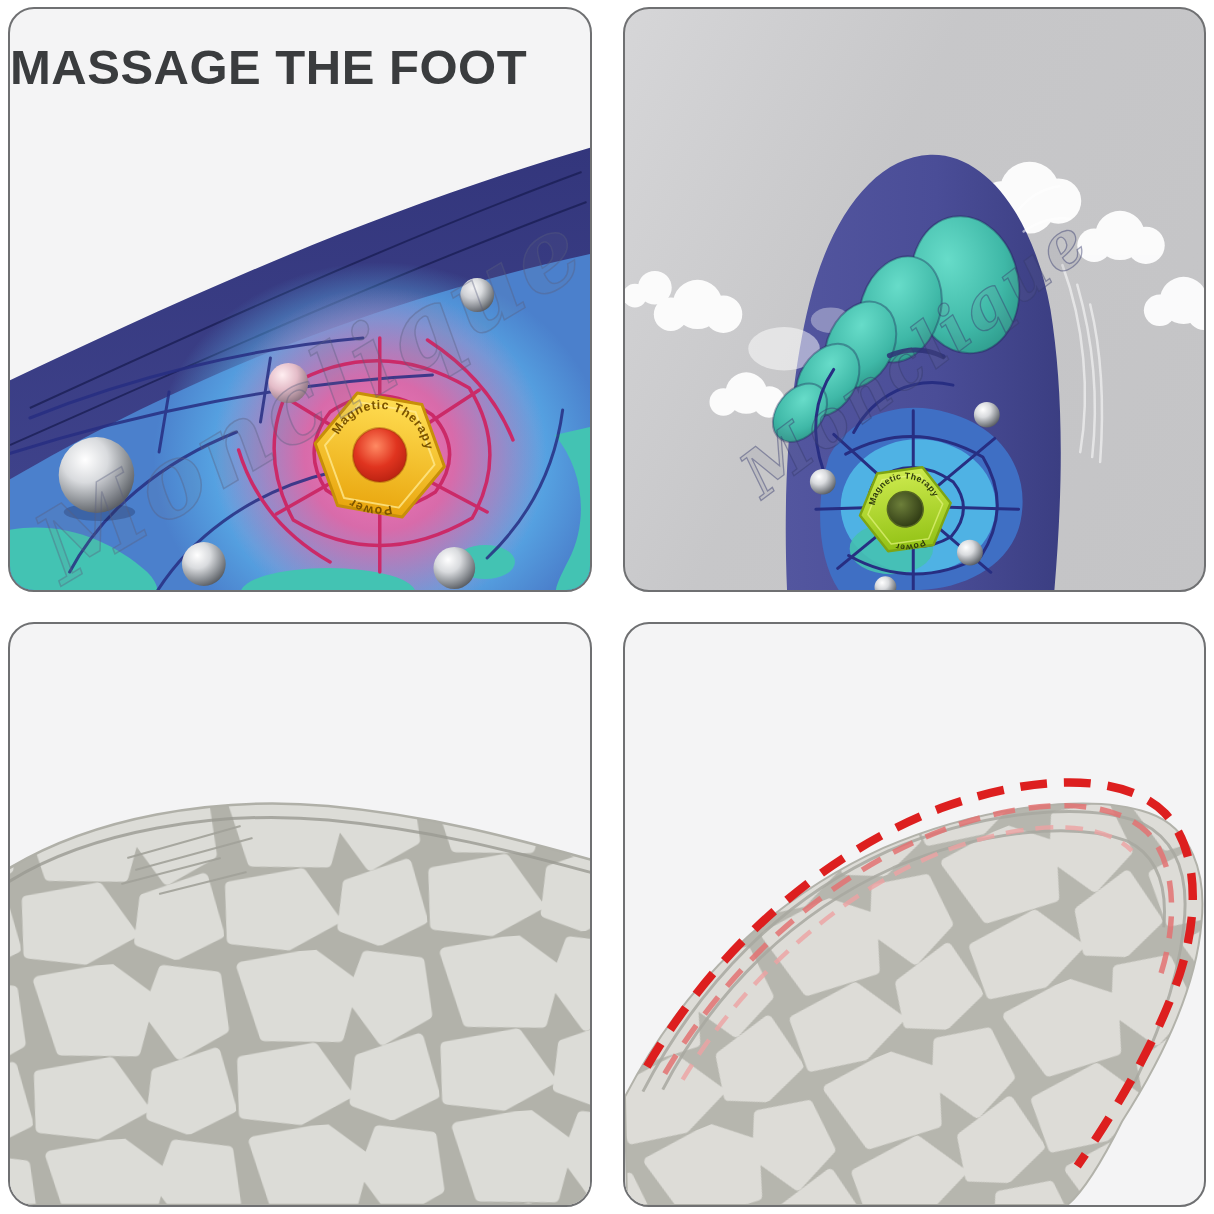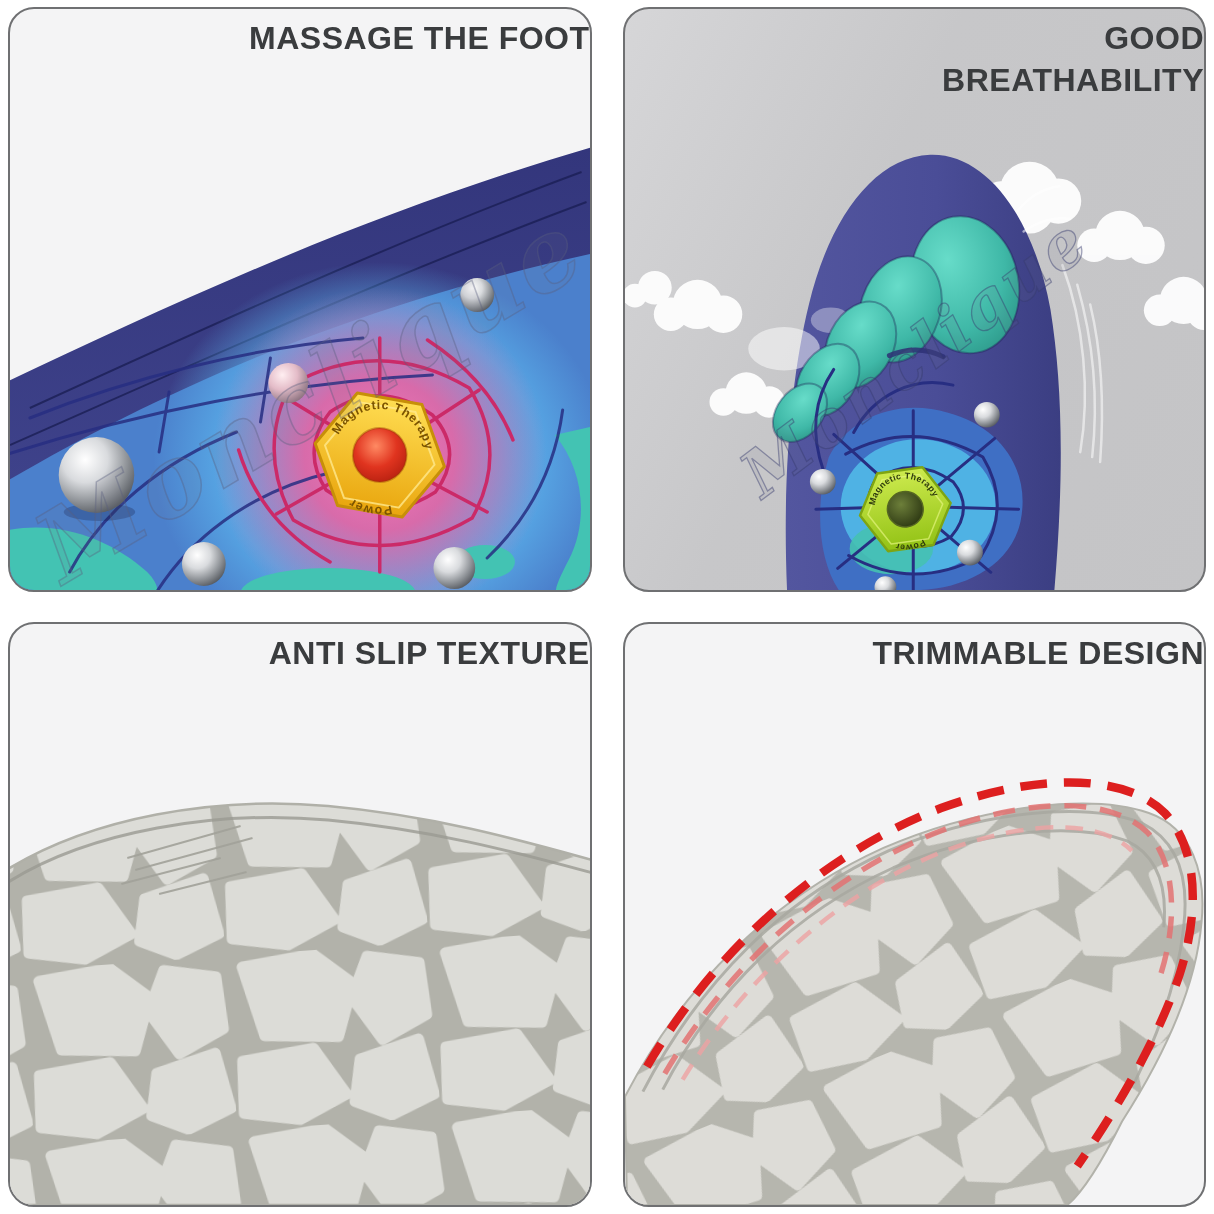--- a/index.html
+++ b/index.html
@@ -22,23 +22,23 @@
     overflow:hidden;
     background:#f4f4f5;
   }
   .card.gray{
     background:linear-gradient(115deg,#d6d6d8 0%,#c7c7c9 40%,#c4c4c6 100%);
   }
   .title{
     position:relative;
     z-index:3;
     margin:0;
-    padding-top:8px;
-    text-align:right;
-    font-size:32px;
+    padding-top:26px;
+    text-align:left;
+    font-size:49px;
     font-weight:700;
     line-height:1.32;
     letter-spacing:.5px;
     color:#3a3c3e;
   }
   .title span{display:block;}
   .art{
     position:absolute;
     left:0;bottom:0;
     width:100%;
@@ -180,24 +180,20 @@
         <text font-size="12.5" font-weight="bold" fill="#7c5400" letter-spacing="0.8" font-family="Liberation Sans, sans-serif">
           <textPath href="#arc1bot" startOffset="50%" text-anchor="middle">Power</textPath>
         </text>
       </g>
     </svg>
 
     <div class="watermark wm-massage">Monclique</div>
   </section>
 
   <section class="card gray">
-    <h2 class="title">
-      <span>GOOD</span>
-      <span>BREATHABILITY</span>
-    </h2>
 
     <svg class="art full" viewBox="0 0 583 590" preserveAspectRatio="none">
       <defs>
         <linearGradient id="footGrad" x1="0" y1="0" x2="1" y2="0">
           <stop offset="0" stop-color="#53569f"></stop>
             <stop offset="0.55" stop-color="#4a4d97"></stop>
             <stop offset="1" stop-color="#3b3e82"></stop>
         </linearGradient>
         <radialGradient id="tealPad" cx="38%" cy="30%" r="75%">
           <stop offset="0" stop-color="#67dcc9"></stop>
@@ -316,23 +312,20 @@
         <path d="M468,300 C480,350 482,405 478,460"></path>
         <path d="M395,205 C407,190 422,182 437,180"></path>
         <path d="M401,226 C416,215 433,211 447,213"></path>
       </g>
     </svg>
 
     <div class="watermark wm-breath">Monclique</div>
   </section>
 
   <section class="card light">
-    <h2 class="title">
-      <span>ANTI SLIP TEXTURE</span>
-    </h2>
 
     <svg class="art" viewBox="0 0 583 409" height="409" preserveAspectRatio="none">
       <defs>
         <pattern id="pebble3" patternUnits="userSpaceOnUse" width="205" height="175" patternTransform="rotate(-4)">
           <rect width="205" height="175" fill="#b2b2aa"></rect>
           <g fill="#dcdcd7" stroke="#dcdcd7" stroke-width="11" stroke-linejoin="round">
             <path d="M16,12 L88,4 L126,36 L108,88 L34,82 Z"></path>
             <path d="M142,10 L194,20 L198,72 L152,94 L124,50 Z"></path>
             <path d="M10,106 L82,98 L112,146 L64,168 L8,158 Z"></path>
             <path d="M128,112 L188,96 L200,152 L156,170 L120,154 Z"></path>
@@ -347,23 +340,20 @@
       <g stroke="#a2a29a" stroke-width="2.2" opacity="0.9">
         <line x1="118" y1="62" x2="232" y2="30"></line>
         <line x1="126" y1="74" x2="244" y2="42"></line>
         <line x1="112" y1="88" x2="212" y2="62"></line>
         <line x1="150" y1="98" x2="238" y2="76"></line>
       </g>
     </svg>
   </section>
 
   <section class="card light">
-    <h2 class="title">
-      <span>TRIMMABLE DESIGN</span>
-    </h2>
 
     <svg class="art full" viewBox="0 0 583 584" preserveAspectRatio="none">
       <defs>
         <pattern id="pebble4" patternUnits="userSpaceOnUse" width="205" height="175" patternTransform="rotate(-22) scale(0.95)">
           <rect width="205" height="175" fill="#b6b6ae"></rect>
           <g fill="#dddcd7" stroke="#dddcd7" stroke-width="11" stroke-linejoin="round">
             <path d="M16,12 L88,4 L126,36 L108,88 L34,82 Z"></path>
             <path d="M142,10 L194,20 L198,72 L152,94 L124,50 Z"></path>
             <path d="M10,106 L82,98 L112,146 L64,168 L8,158 Z"></path>
             <path d="M128,112 L188,96 L200,152 L156,170 L120,154 Z"></path>

